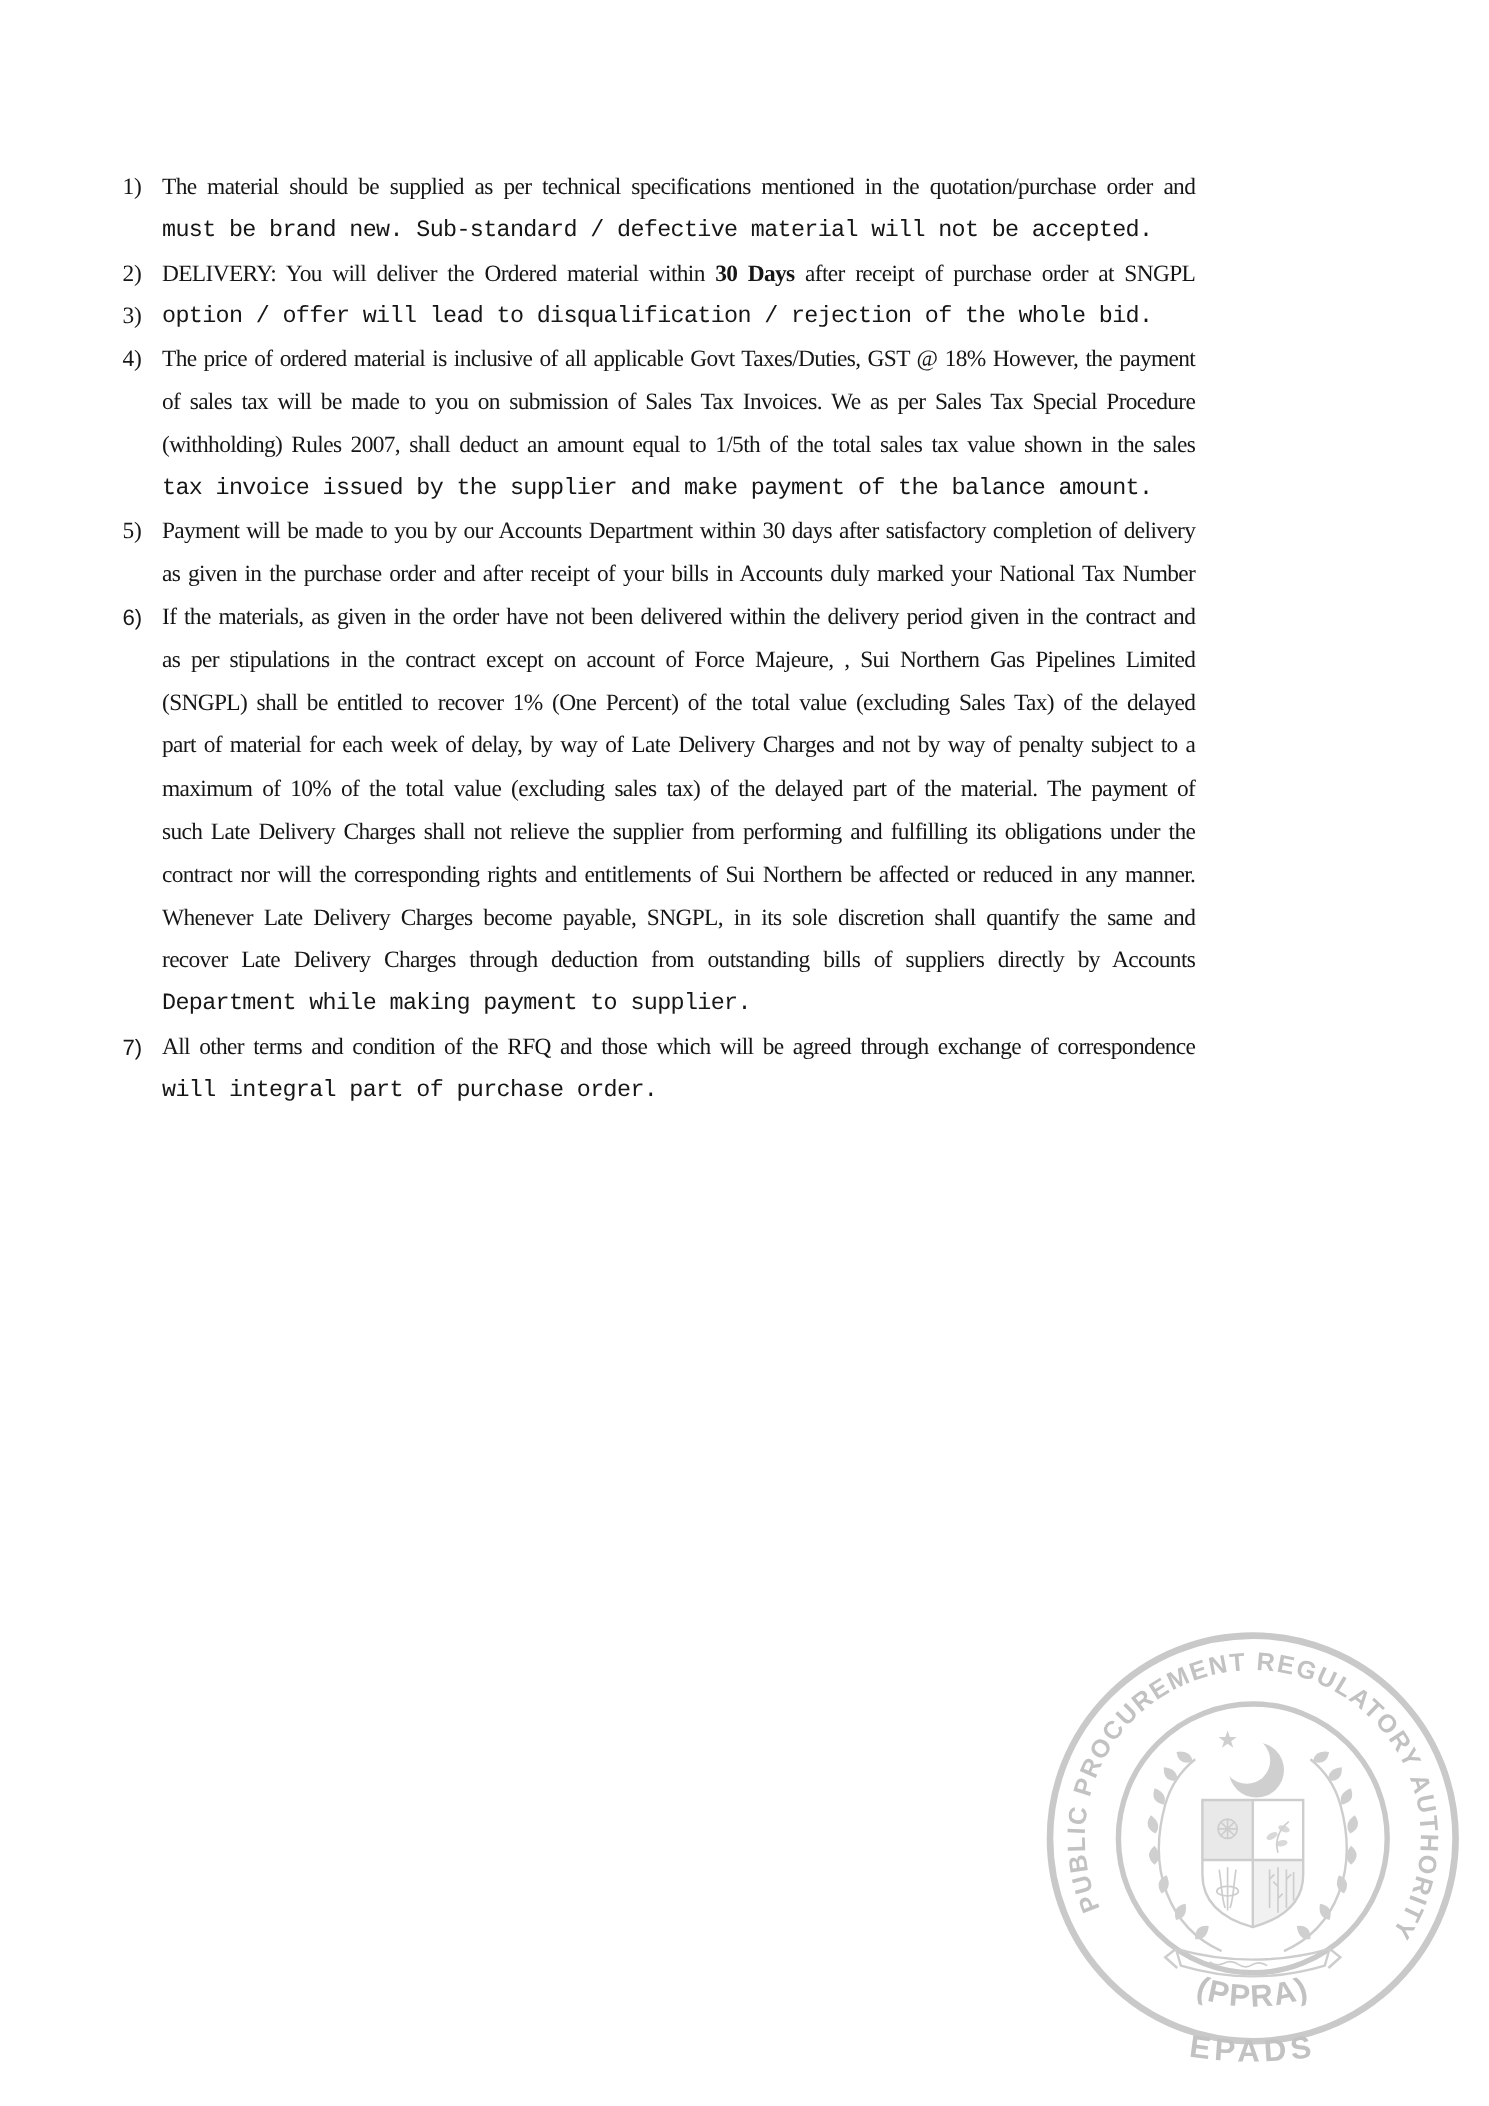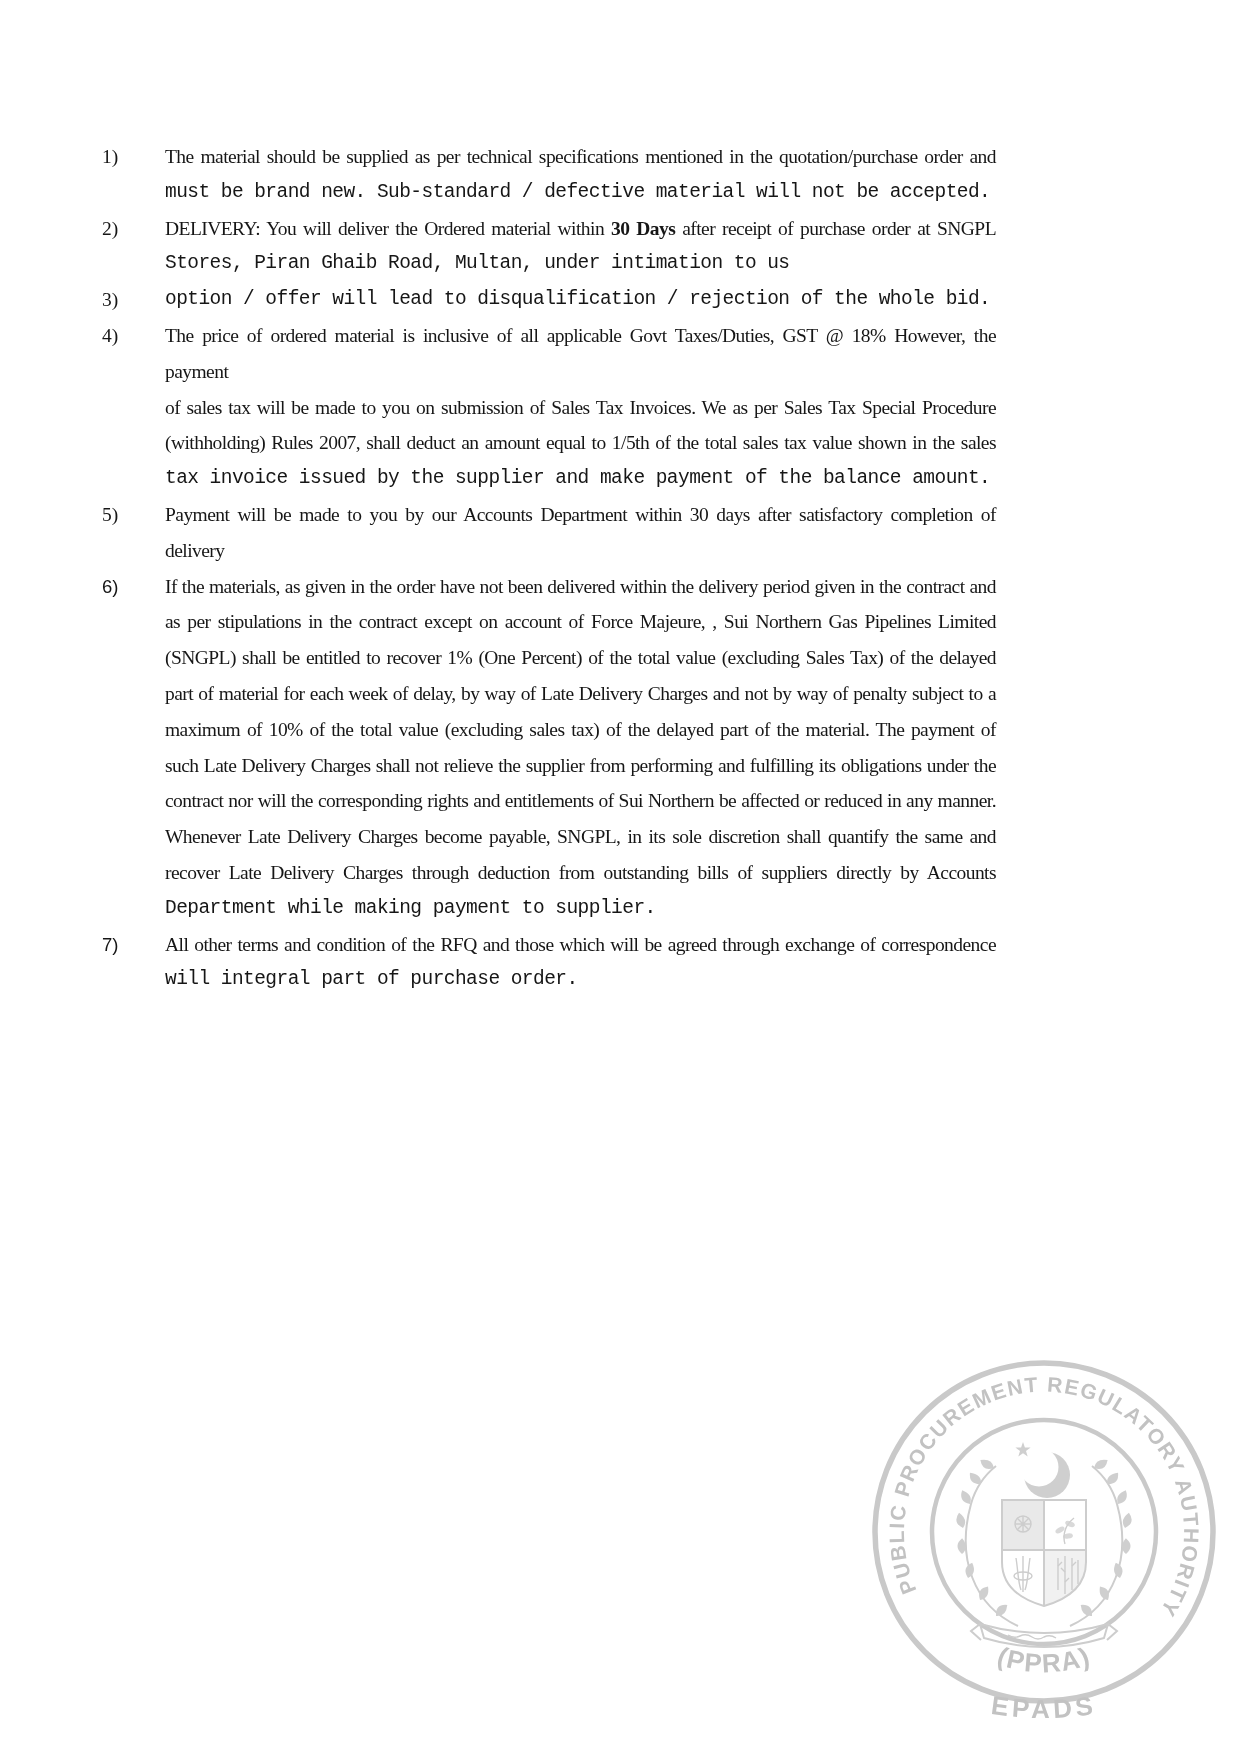--- a/index.html
+++ b/index.html
@@ -6,21 +6,21 @@
   html,body{margin:0;padding:0;background:#ffffff;}
   body{width:1241px;height:1755px;position:relative;font-family:"Liberation Serif",serif;}
   .page{position:absolute;left:0;top:0;width:1241px;height:1755px;overflow:hidden;background:#ffffff;}
 
   
   .terms{position:absolute;left:102px;top:139px;width:894px;margin:0;padding:0;list-style:none;z-index:2;}
   .terms li{position:relative;padding-left:33px;color:#161616;
             font-size:19.5px;line-height:35.8px;letter-spacing:-0.55px;}
   .terms .num{position:absolute;left:0;top:0;letter-spacing:0;}
   .terms .num.sans{font-family:"Liberation Sans",sans-serif;font-size:18.5px;}
-  .line{text-align:justify;text-align-last:justify;margin-left:30px;}
+  .line{text-align:justify;text-align-last:justify;}
   .line.last{text-align-last:left;font-family:Liberation Mono, monospace;}
   .line b{font-weight:bold;}
 
   
   .watermark{position:absolute;left:834px;top:1322px;z-index:1;}
   .ring{fill:none;stroke:#c9c9c9;}
   .ringtext{font-family:"Liberation Sans",sans-serif;font-weight:bold;fill:#c2c2c2;
             font-size:21px;letter-spacing:1.5px;}
   .pprat{font-family:"Liberation Sans",sans-serif;font-weight:bold;fill:#c2c2c2;
          font-size:26px;letter-spacing:1.5px;}
@@ -39,36 +39,36 @@
 
   <ol class="terms">
       <li>
         <span class="num">1)</span>
         <div class="line"><span>The material should be supplied as per technical specifications mentioned in the quotation/purchase order and</span></div>
         <div class="line last"><span>must be brand new. Sub-standard / defective material will not be accepted.</span></div>
       </li>
       <li>
         <span class="num">2)</span>
         <div class="line"><span>DELIVERY: You will deliver the Ordered material within </span><b>30 Days</b><span> after receipt of purchase order at SNGPL</span></div>
-        <div class="line last"><span>Stores, Piran Ghaib Road, Multan, under intimation to us</span></div>
       </li>
       <li>
         <span class="num">3)</span>
         <div class="line last"><span>option / offer will lead to disqualification / rejection of the whole bid.</span></div>
       </li>
       <li>
         <span class="num">4)</span>
         <div class="line"><span>The price of ordered material is inclusive of all applicable Govt Taxes/Duties, GST @ 18% However, the payment</span></div>
         <div class="line"><span>of sales tax will be made to you on submission of Sales Tax Invoices. We as per Sales Tax Special Procedure</span></div>
         <div class="line"><span>(withholding) Rules 2007, shall deduct an amount equal to 1/5th of the total sales tax value shown in the sales</span></div>
         <div class="line last"><span>tax invoice issued by the supplier and make payment of the balance amount.</span></div>
       </li>
       <li>
         <span class="num">5)</span>
         <div class="line"><span>Payment will be made to you by our Accounts Department within 30 days after satisfactory completion of delivery</span></div>
+        <div class="line"><span>as given in the purchase order and after receipt of your bills in Accounts duly marked your National Tax Number</span></div>
       </li>
       <li>
         <span class="num sans">6)</span>
         <div class="line"><span>If the materials, as given in the order have not been delivered within the delivery period given in the contract and</span></div>
         <div class="line"><span>as per stipulations in the contract except on account of Force Majeure, , Sui Northern Gas Pipelines Limited</span></div>
         <div class="line"><span>(SNGPL) shall be entitled to recover 1% (One Percent) of the total value (excluding Sales Tax) of the delayed</span></div>
         <div class="line"><span>part of material for each week of delay, by way of Late Delivery Charges and not by way of penalty subject to a</span></div>
         <div class="line"><span>maximum of 10% of the total value (excluding sales tax) of the delayed part of the material. The payment of</span></div>
         <div class="line"><span>such Late Delivery Charges shall not relieve the supplier from performing and fulfilling its obligations under the</span></div>
         <div class="line"><span>contract nor will the corresponding rights and entitlements of Sui Northern be affected or reduced in any manner.</span></div>

